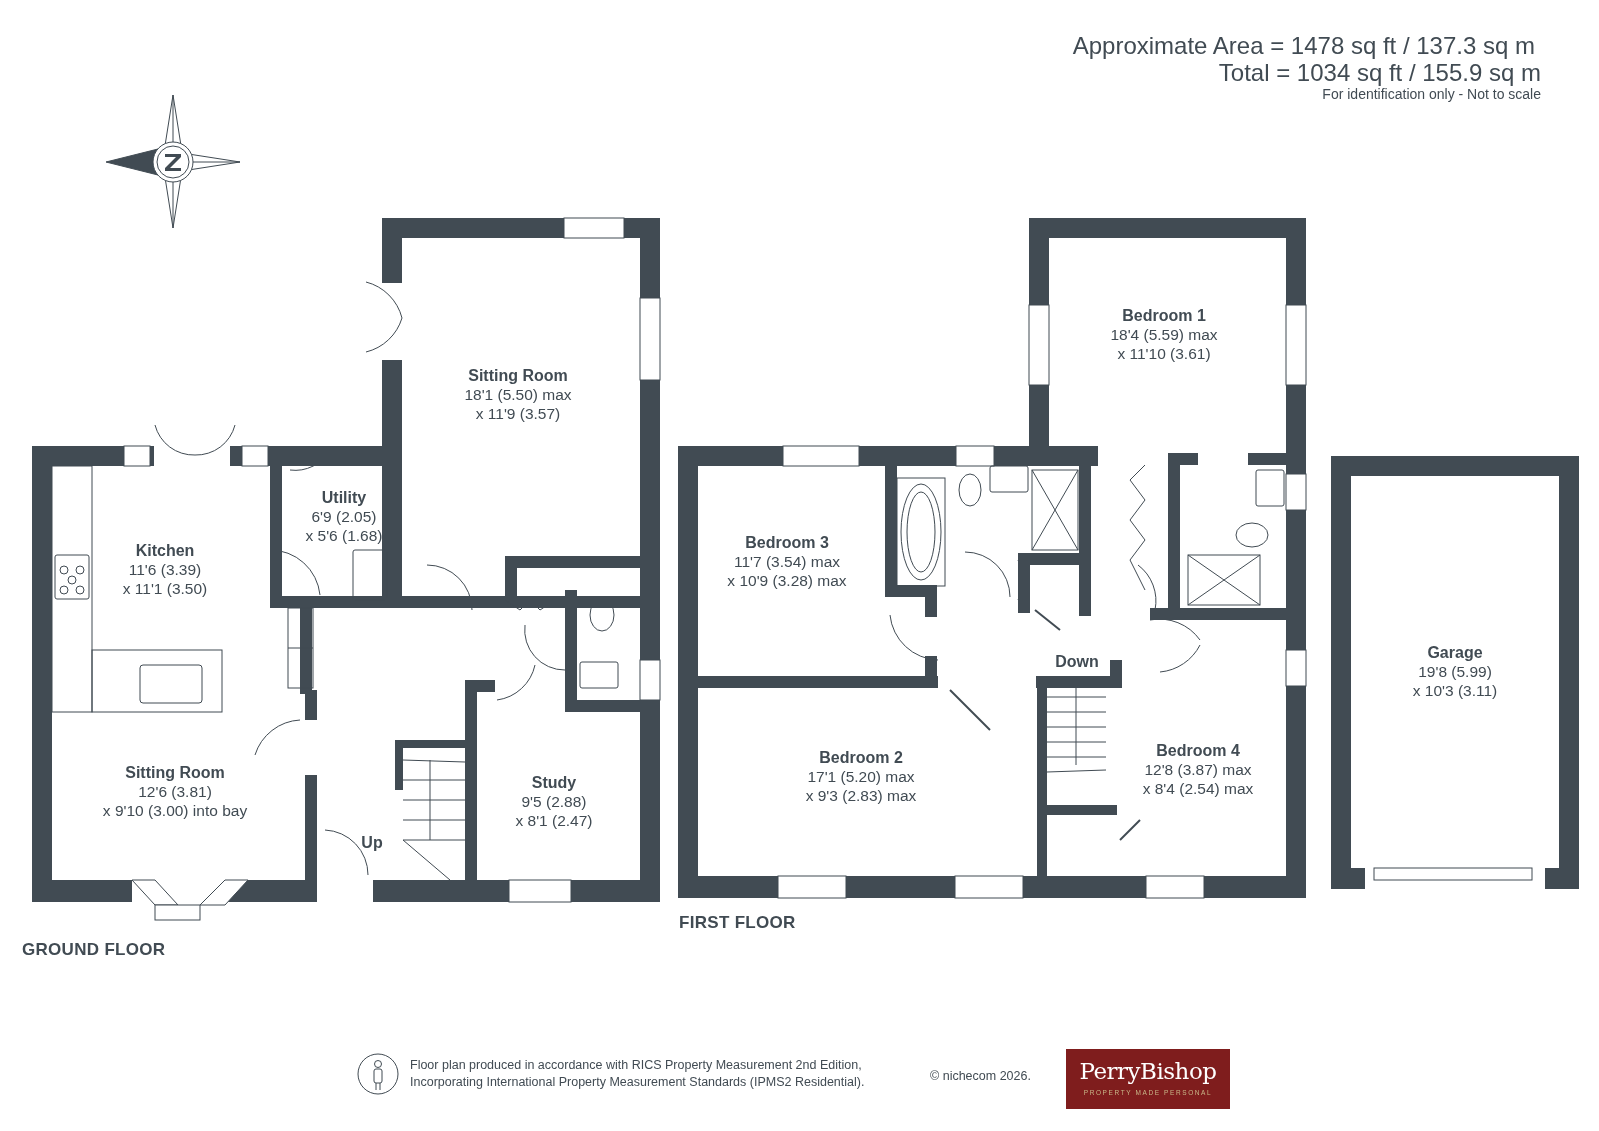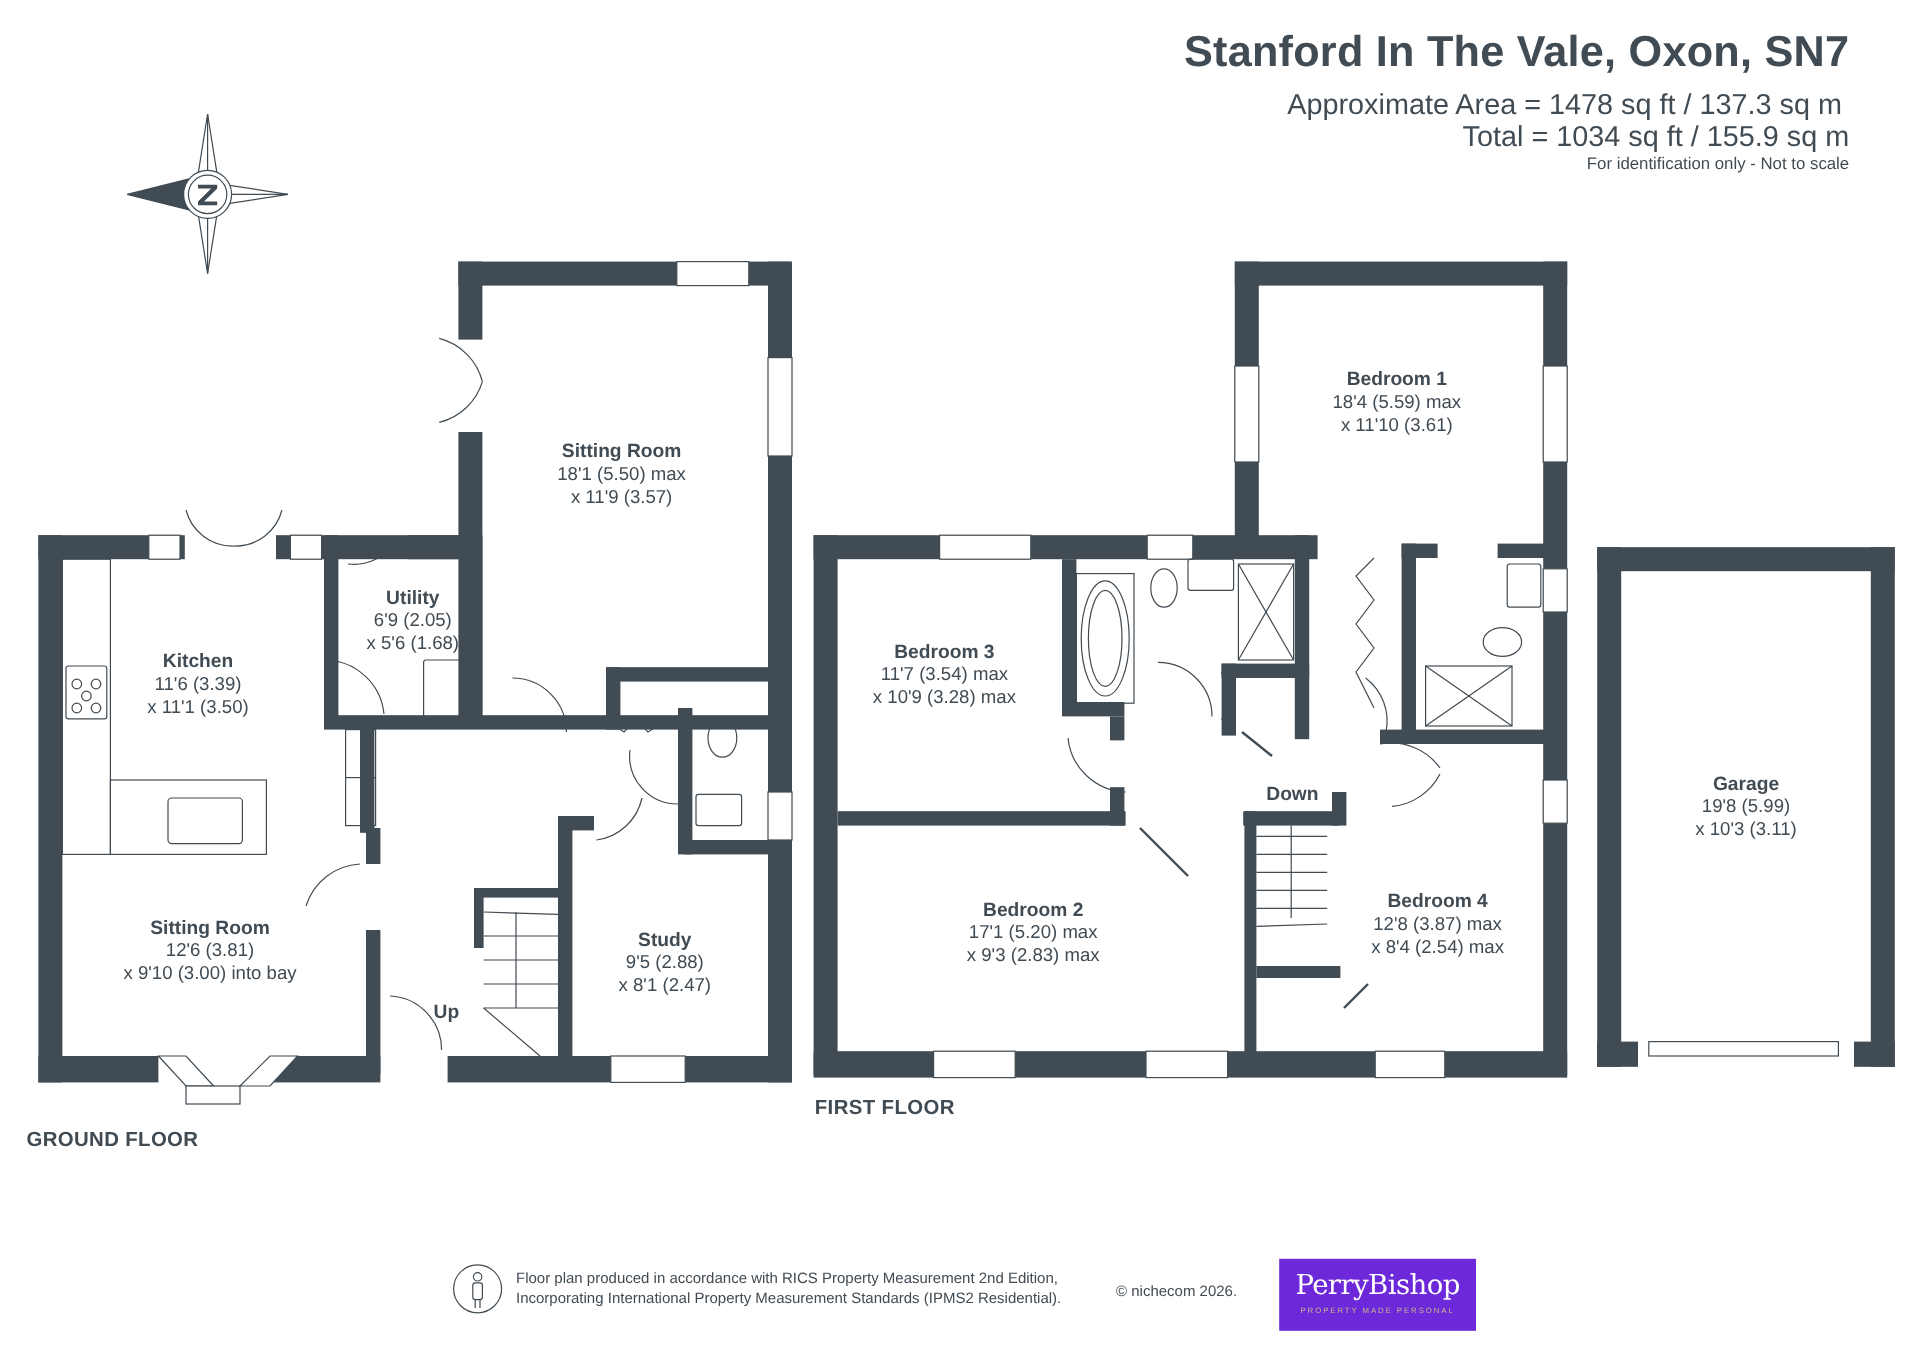--- a/index.html
+++ b/index.html
@@ -6,32 +6,31 @@
   body { width:1599px; height:1131px; position:relative; overflow:hidden; font-family:"Liberation Sans", sans-serif; color:#414b53; }
   .header { position:absolute; right:58px; top:22px; text-align:right; }
   .title { font-size:36px; font-weight:bold; color:#414b53; letter-spacing:0.2px; margin:0; line-height:42px; }
   .area-line { font-size:24px; color:#414b53; line-height:27px; }
   .area-line.first { margin-top:10px; padding-right:6px; }
   .disclaimer { font-size:14px; color:#414b53; margin-top:0; }
   svg.plan { position:absolute; left:0; top:0; }
   .room-name { font-family:"Liberation Sans", sans-serif; font-weight:bold; font-size:16px; fill:#414b53; text-anchor:middle; }
   .room-dim { font-family:"Liberation Sans", sans-serif; font-size:15.5px; fill:#414b53; text-anchor:middle; }
   .floor-label { position:absolute; font-size:17px; font-weight:bold; color:#414b53; letter-spacing:0.3px; }
-  .footer { position:absolute; left:376px; top:1052px; display:flex; align-items:center; }
+  .footer { position:absolute; left:356px; top:1052px; display:flex; align-items:center; }
   .footer-text { font-size:12.5px; color:#414b53; line-height:17px; margin-left:10px; }
   .copyright { position:absolute; left:930px; top:1069px; font-size:12.5px; color:#414b53; }
-  .logo { position:absolute; left:1066px; top:1049px; width:164px; height:60px; background:#6d28d9; color:#fff; text-align:center; }
+  .logo { position:absolute; left:1066px; top:1049px; width:164px; height:60px; background:#7f1d1d; color:#fff; text-align:center; }
   .logo-name { font-family:"DejaVu Serif", serif; font-size:23px; line-height:24px; margin-top:10px; letter-spacing:-0.5px; }
   .logo-tag { font-size:6.5px; letter-spacing:1.6px; color:#c9b98a; margin-top:6px; }
 </style>
 </head>
 <body>
 
 <div class="header">
-  <div class="title">Stanford In The Vale, Oxon, SN7</div>
   <div class="area-line first">Approximate Area = 1478 sq ft / 137.3 sq m</div>
   <div class="area-line">Total = 1034 sq ft / 155.9 sq m</div>
   <div class="disclaimer">For identification only - Not to scale</div>
 </div>
 
 <svg class="plan" width="1599" height="1131" viewBox="0 0 1599 1131">
 
   <g stroke="#414b53" stroke-width="1" fill="none">
     <polygon points="173,95 182,152 173,162 164,152" fill="#fff"></polygon>
     <polygon points="173,228 182,171 173,162 164,171" fill="#fff"></polygon>

